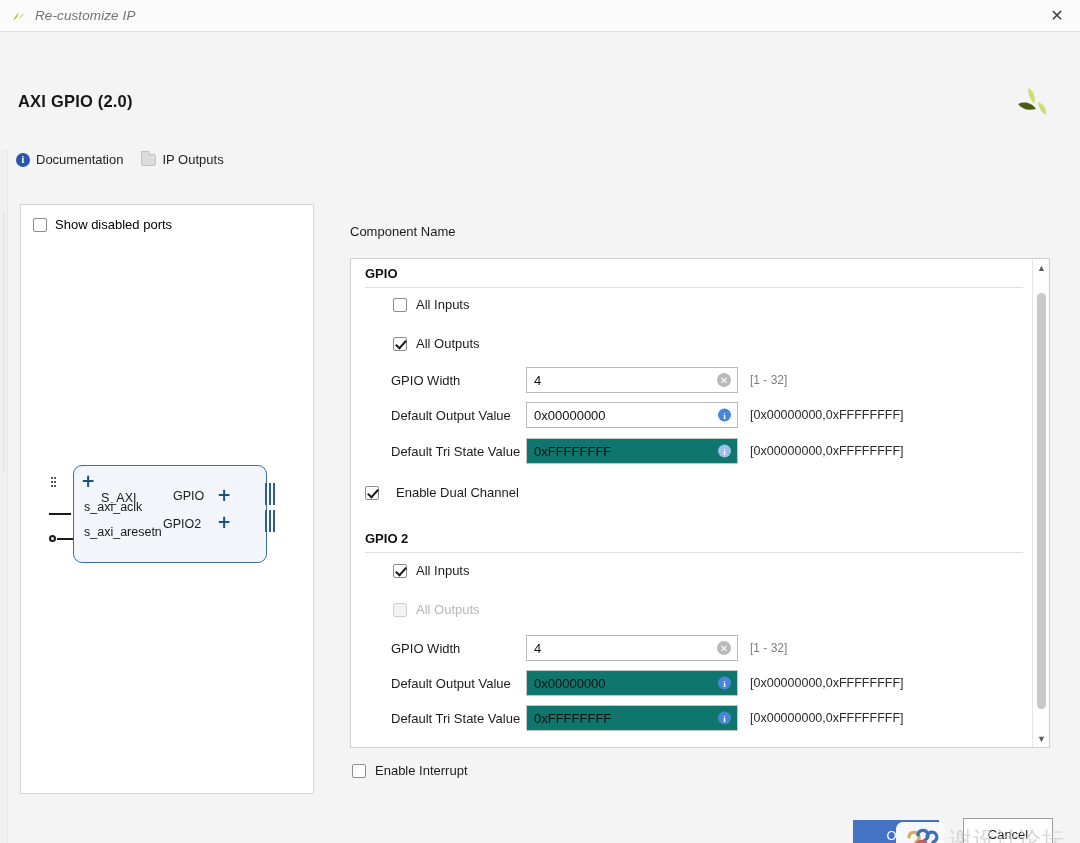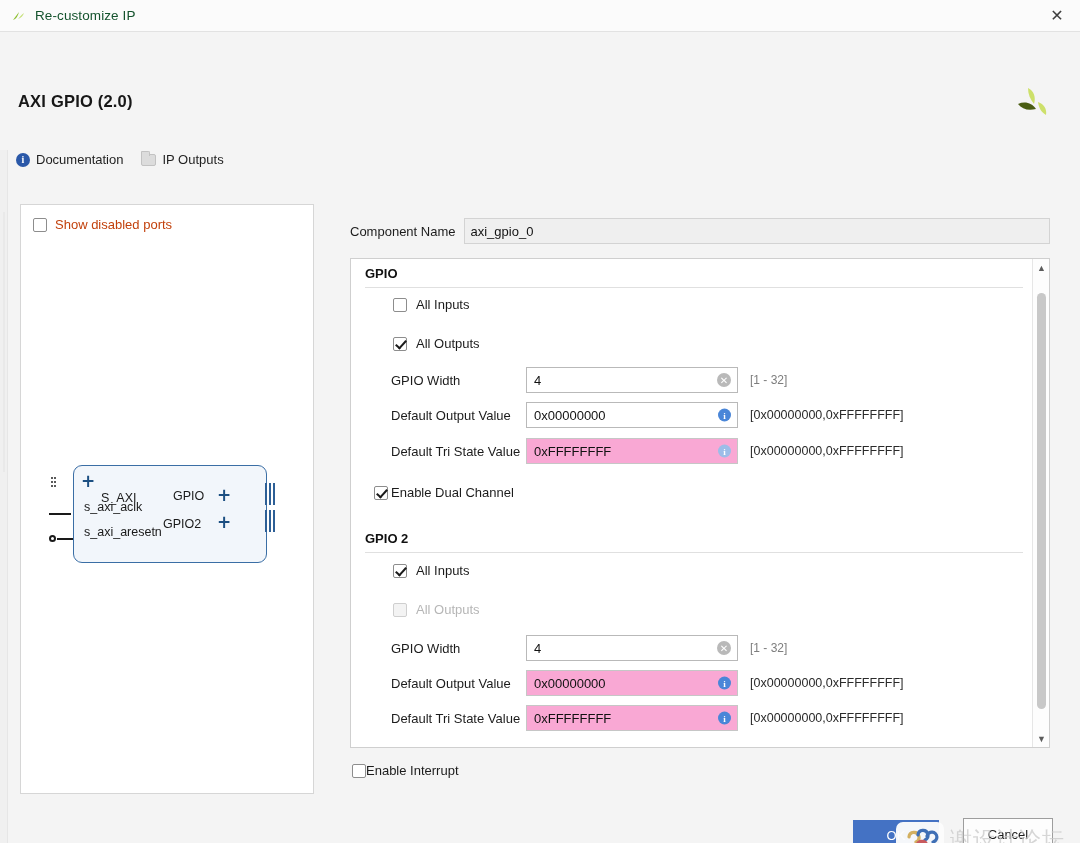--- a/index.html
+++ b/index.html
@@ -15,21 +15,21 @@
   }
 
   
   .titlebar {
     position: absolute; left: 0; top: 0; width: 1080px; height: 32px;
     background: #fbfbfb;
     border-bottom: 1px solid #e2e2e2;
     display: flex; align-items: center;
   }
   .tb-icon { width: 18px; height: 18px; margin-left: 9px; margin-right: 8px; position: relative; }
-  .tb-title { font-size: 13.5px; color: #14532d; letter-spacing: .1px; }
+  .tb-title { font-size: 13.5px; color: #737373; letter-spacing: .1px; font-style: italic; }
   .tb-close {
     position: absolute; right: 0; top: 0; width: 46px; height: 31px;
     display: flex; align-items: center; justify-content: center;
     color: #404040; font-size: 16px; font-weight: 300; line-height: 1;
   }
 
   
   .dialog {
     position: absolute; left: 0; top: 32px; width: 1080px; height: 811px;
     background: #f4f4f4;
@@ -60,21 +60,21 @@
     content: ""; position: absolute; left: -1px; top: -4px; width: 7px; height: 4px;
     background: #dcdcdc; border: 1px solid #c2c2c2; border-bottom: none; border-radius: 1px 2px 0 0;
   }
 
   
   .portpanel {
     position: absolute; left: 20px; top: 172px; width: 294px; height: 590px;
     background: #ffffff; border: 1px solid #d6d6d6;
   }
   .sdp { position: absolute; left: 12px; top: 12px; display: flex; align-items: center; gap: 8px; }
-  .sdp-label { font-size: 13px; color: #c2410c; }
+  .sdp-label { font-size: 13px; color: #000000; }
 
   .cbox {
     width: 14px; height: 14px; border: 1px solid #8d8d8d; background: #fff;
     border-radius: 2px; position: relative; flex: none;
   }
   .cbox.checked:after {
     content: ""; position: absolute; left: 4px; top: 0px; width: 4px; height: 9px;
     border: solid #1b1b1b; border-width: 0 2px 2px 0; transform: rotate(42deg);
   }
   .cbox.disabled { border-color: #cfcfcf; background: #f3f3f3; }
@@ -113,21 +113,21 @@
   .row { position: absolute; display: flex; align-items: center; }
   .row-label { font-size: 13px; color: #1c1c1c; }
   .row-label.dis { color: #b6b6b6; }
 
   .field {
     position: relative; height: 26px; border: 1px solid #b9b9b9;
     display: flex; align-items: center; padding-left: 7px;
     font-size: 13px; color: #111;
   }
   .field.white { background: #ffffff; }
-  .field.gray  { background: #f9a8d4; border-color: #c6c6c6; }
+  .field.gray  { background: #0f766e; border-color: #c6c6c6; }
   .field-ico { position: absolute; right: 6px; top: 50%; transform: translateY(-50%); }
   .ico-clear {
     width: 14px; height: 14px; border-radius: 50%; background: #b9b9b9;
     color: #fff; font-size: 10px; display: flex; align-items: center; justify-content: center;
   }
   .ico-i {
     width: 13px; height: 13px; border-radius: 50%; background: #4a86d8;
     color: #fff; font-size: 9px; font-weight: bold;
     display: flex; align-items: center; justify-content: center;
     font-family: "Liberation Serif", serif;
@@ -135,21 +135,21 @@
   .ico-i.pale { background: #9cbde8; }
   .hint { font-size: 12px; color: #7d7d7d; margin-left: 12px; white-space: nowrap; }
   .hint.dark { color: #2a2a2a; font-size: 12.5px; text-align: right; }
 
   
   .vscroll { position: absolute; right: 0; top: 0; width: 17px; height: 488px; background: #fdfdfd; border-left: 1px solid #e6e6e6; }
   .vs-arrow { position: absolute; left: 0; width: 17px; height: 17px; display: flex; align-items: center; justify-content: center; color: #5b5b5b; font-size: 9px; }
   .vs-up { top: 0; } .vs-dn { bottom: 0; }
   .vs-thumb { position: absolute; left: 4px; top: 34px; width: 9px; height: 416px; background: #c8c8c8; border-radius: 5px; }
 
-  .ei-row { position: absolute; left: 352px; top: 731px; display: flex; align-items: center; }
+  .ei-row { position: absolute; left: 352px; top: 731px; display: flex; align-items: center; gap: 9px; }
 
   
   .btn {
     position: absolute; height: 30px; display: flex; align-items: center; justify-content: center;
     font-size: 13px;
   }
   .btn-ok { left: 853px; top: 788px; width: 86px; background: #4472c4; color: #ffffff; }
   .btn-cancel { left: 963px; top: 786px; width: 90px; height: 32px; background: #fdfdfd; color: #1c1c1c; border: 1px solid #9d9d9d; }
 
   
@@ -240,21 +240,20 @@
     <span class="plus" style="left:196px;top:309px;">+</span>
     <span class="busbars" style="left:244px;top:305px;">
       <i style="left:0"></i>
         <i style="left:4px"></i>
         <i style="left:8px"></i>
     </span>
   </div>
 
   <div class="compname-row">
     <span class="compname-label">Component Name</span>
-    <span class="compname-input">axi_gpio_0</span>
   </div>
 
   <div class="scrollbox">
     <div class="scroll-inner">
 
       <div class="grp-title" style="left:14px;top:7px;">GPIO</div>
       <div class="grp-rule" style="left:14px;top:28px;width:658px;"></div>
 
       <div class="row" style="left:42px;top:38px;gap:9px;">
         <span class="cbox"></span>
@@ -292,21 +291,21 @@
         <span class="row-label" style="width:135px;">Default Tri State Value</span>
         <span class="field gray" style="width:212px;">
           <span>0xFFFFFFFF</span>
           <span class="field-ico">
               <span class="ico-i pale">i</span>
             </span>
         </span>
         <span class="hint dark">[0x00000000,0xFFFFFFFF]</span>
       </div>
 
-      <div class="row" style="left:14px;top:226px;gap:3px;margin-left:9px;">
+      <div class="row" style="left:14px;top:226px;gap:17px;">
         <span class="cbox checked"></span>
         <span class="row-label">Enable Dual Channel</span>
       </div>
 
       <div class="grp-title" style="left:14px;top:272px;text-align:center;">GPIO 2</div>
       <div class="grp-rule" style="left:14px;top:293px;width:658px;"></div>
 
       <div class="row" style="left:42px;top:304px;gap:9px;">
         <span class="cbox checked"></span>
         <span class="row-label">All Inputs</span>

